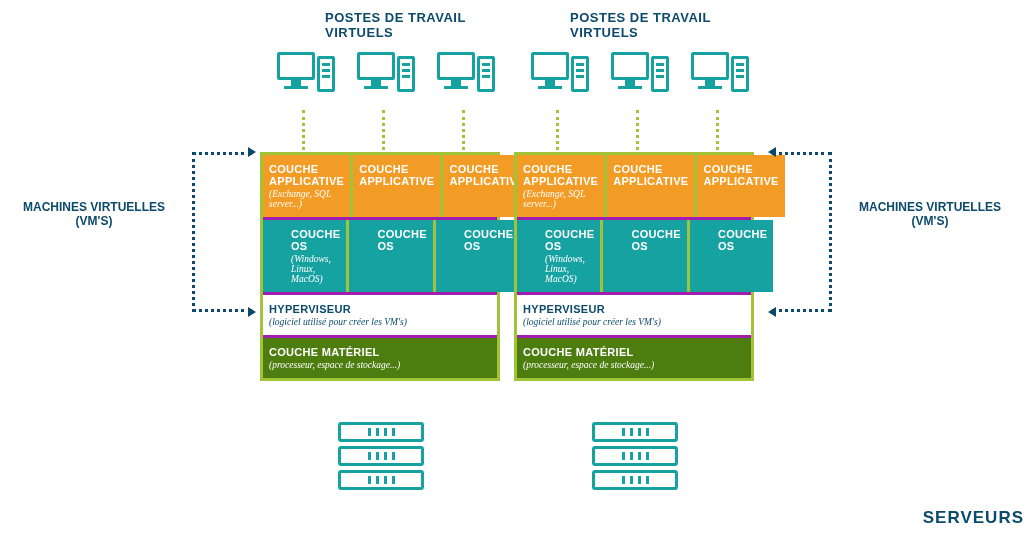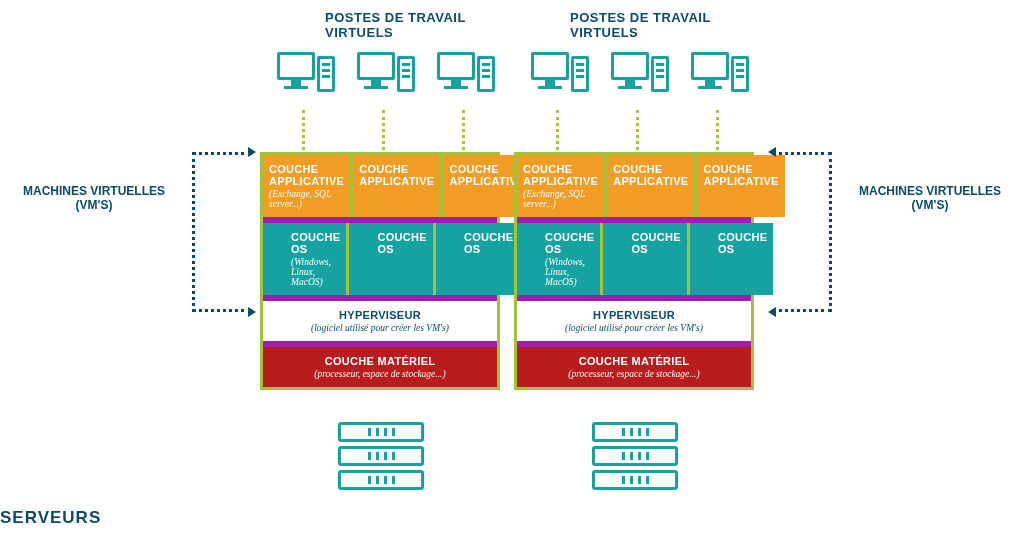--- a/index.html
+++ b/index.html
@@ -21,52 +21,52 @@
 .tower::after { content: ""; position: absolute; width: 8px; height: 3px; background: #17a2a2; top: 4px; left: 2px; box-shadow: 0 6px 0 #17a2a2, 0 12px 0 #17a2a2; }
 
 .vdots { position: absolute; width: 0; height: 40px; border-left: 3px dotted #a0c437; top: 110px; }
 .vdots.l1 { left: 302px; } .vdots.l2 { left: 382px; } .vdots.l3 { left: 462px; }
 .vdots.r1 { left: 556px; } .vdots.r2 { left: 636px; } .vdots.r3 { left: 716px; }
 
 .stack { position: absolute; top: 152px; width: 240px; border: 3px solid #a0c437; background: #fff; }
 .stack.left { left: 260px; }
 .stack.right { left: 514px; }
 
-.row { display: flex; border-bottom: 6px solid #a21caf; }
+.row { display: flex; border-bottom: 3px solid #a21caf; }
 .row:last-child { border-bottom: none; }
 .cell { flex: 1; border-right: 3px solid #a0c437; padding: 8px 6px; font-size: 10px; }
 .cell:last-child { border-right: none; }
 .app { background: #f29b25; color: #fff; }
 .os { background: #17a2a2; color: #fff; padding-left: 28px; }
 .hyper { background: #fff; color: #0b4a6b; }
-.mat { background: #b91c1c; color: #fff; }
-.full { width: 100%; text-align: center; }
+.mat { background: #4d7c0f; color: #fff; }
+.full { width: 100%; }
 .lbl { font-weight: 800; font-size: 11px; text-transform: uppercase; letter-spacing: 0.3px; }
 .sub { font-style: italic; font-size: 9.5px; padding-top: 2px; font-family: Liberation Serif, serif; }
 
 .bracket { position: absolute; width: 60px; border-top: 3px dotted #0b4a6b; border-bottom: 3px dotted #0b4a6b; height: 160px; top: 152px; }
 .bracket.left { border-left: 3px dotted #0b4a6b; left: 192px; }
 .bracket.right { border-right: 3px dotted #0b4a6b; right: 192px; }
 .arrow-head { position: absolute; width: 0; height: 0; border-top: 5px solid transparent; border-bottom: 5px solid transparent; }
 .ah-l-top { border-left: 8px solid #0b4a6b; left: 248px; top: 147px; }
 .ah-l-bot { border-left: 8px solid #0b4a6b; left: 248px; top: 307px; }
 .ah-r-top { border-right: 8px solid #0b4a6b; right: 248px; top: 147px; }
 .ah-r-bot { border-right: 8px solid #0b4a6b; right: 248px; top: 307px; }
 
-.side-label { position: absolute; text-align: center; color: #0b4a6b; font-weight: 800; font-size: 12px; width: 180px; top: 184px; }
+.side-label { position: absolute; text-align: center; color: #0b4a6b; font-weight: 800; font-size: 12px; width: 180px; top: 200px; }
 .side-label.left { left: 4px; }
 .side-label.right { right: 4px; }
 
 .servers { position: absolute; top: 422px; display: flex; flex-direction: column; gap: 4px; }
 .servers.left { left: 338px; }
 .servers.right { left: 592px; }
 .srv { width: 86px; height: 20px; border: 3px solid #17a2a2; border-radius: 3px; display: flex; align-items: center; justify-content: center; gap: 5px; }
 .slot { width: 3px; height: 8px; background: #17a2a2; }
 
-.serveurs-label { position: absolute; left: 0; right: 0; text-align: left; top: 508px; font-weight: 800; color: #0b4a6b; font-size: 17px; letter-spacing: 1px; }
+.serveurs-label { position: absolute; left: 0; right: 0; text-align: right; top: 508px; font-weight: 800; color: #0b4a6b; font-size: 17px; letter-spacing: 1px; }
 </style>
 </head>
 <body>
 
 <div class="title-top left">POSTES DE TRAVAIL VIRTUELS</div>
 <div class="title-top right">POSTES DE TRAVAIL VIRTUELS</div>
 
 <div class="workstations left">
   <div class="ws">
       <div class="monitor"></div>

